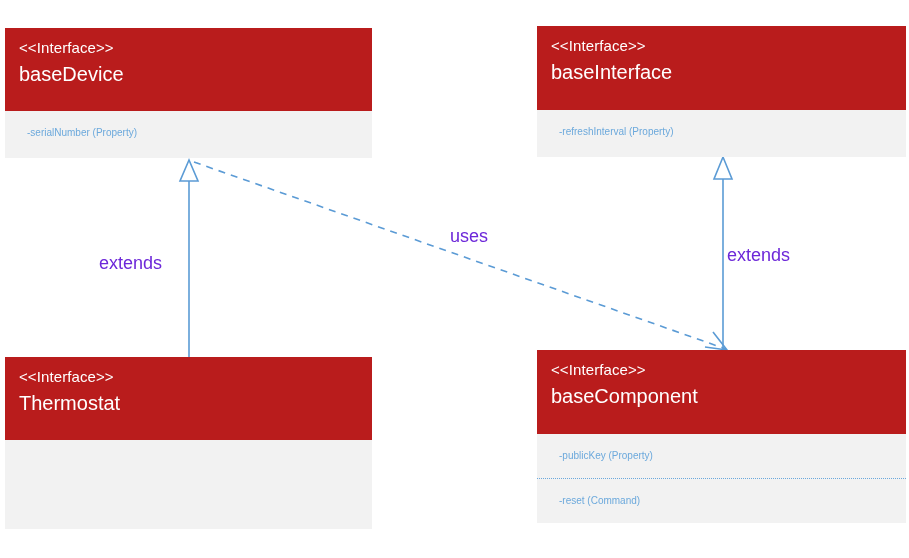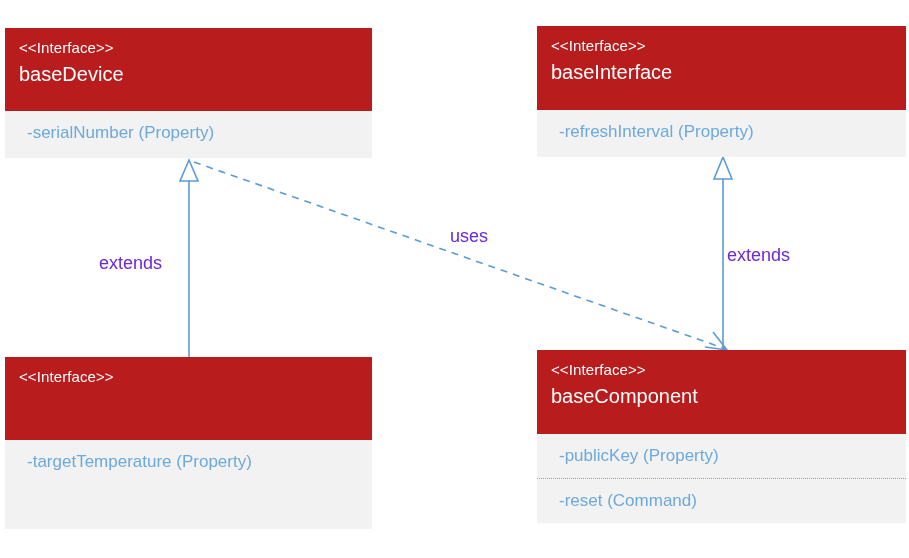--- a/index.html
+++ b/index.html
@@ -46,21 +46,21 @@
     white-space: nowrap;
     margin-top: 2px;
   }
   .uml-members {
     box-sizing: border-box;
     background: #f2f2f2;
   }
   .uml-member {
     box-sizing: border-box;
     color: #6ca9dc;
-    font-size: 17px;
+    font-size: 10px;
     line-height: 44px;
     height: 44px;
     padding: 0 0 0 22px;
     white-space: nowrap;
     overflow: hidden;
   }
   .uml-member + .uml-member {
     border-top: 1px dotted #6ca9dc;
   }
 
@@ -151,23 +151,23 @@
       <div class="uml-name">baseInterface</div>
     </div>
     <div class="uml-members">
       <div class="uml-member">-refreshInterval (Property)</div>
     </div>
   </div>
 
   <div class="uml-box" style="left:5px; top:357px; width:367px; height:172px;">
     <div class="uml-header" style="height:83px;">
       <div class="uml-stereotype">&lt;&lt;Interface&gt;&gt;</div>
+      <div class="uml-name">Thermostat</div>
     </div>
     <div class="uml-members">
-      <div class="uml-member">-targetTemperature (Property)</div>
     </div>
   </div>
 
   <div class="uml-box" style="left:537px; top:350px; width:369px; height:173px;">
     <div class="uml-header" style="height:84px;">
       <div class="uml-stereotype">&lt;&lt;Interface&gt;&gt;</div>
       <div class="uml-name">baseComponent</div>
     </div>
     <div class="uml-members">
       <div class="uml-member">-publicKey (Property)</div>

